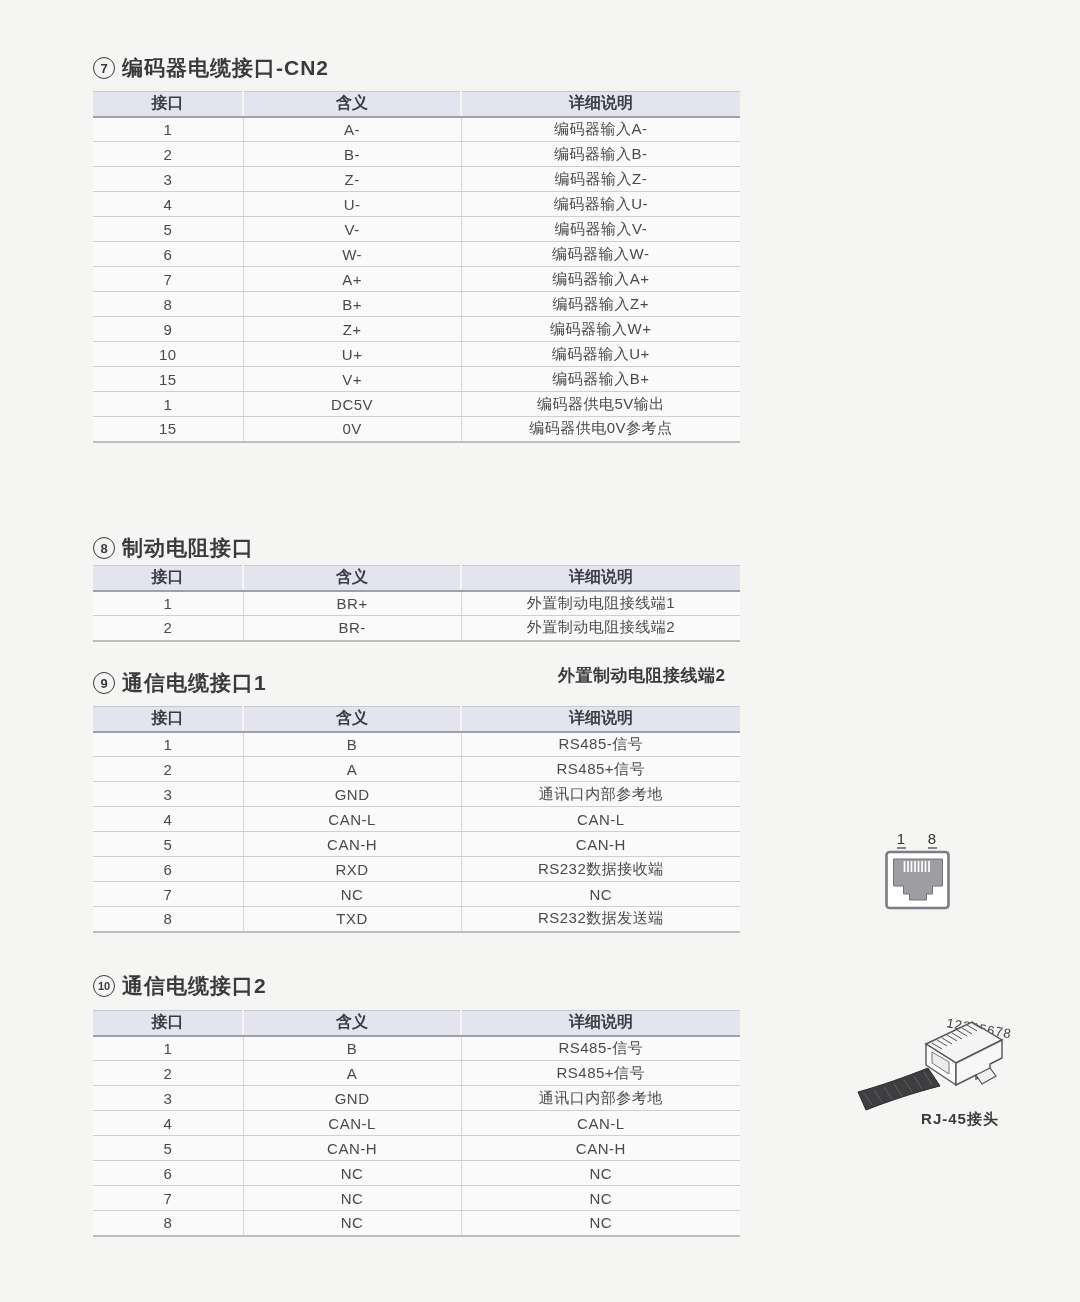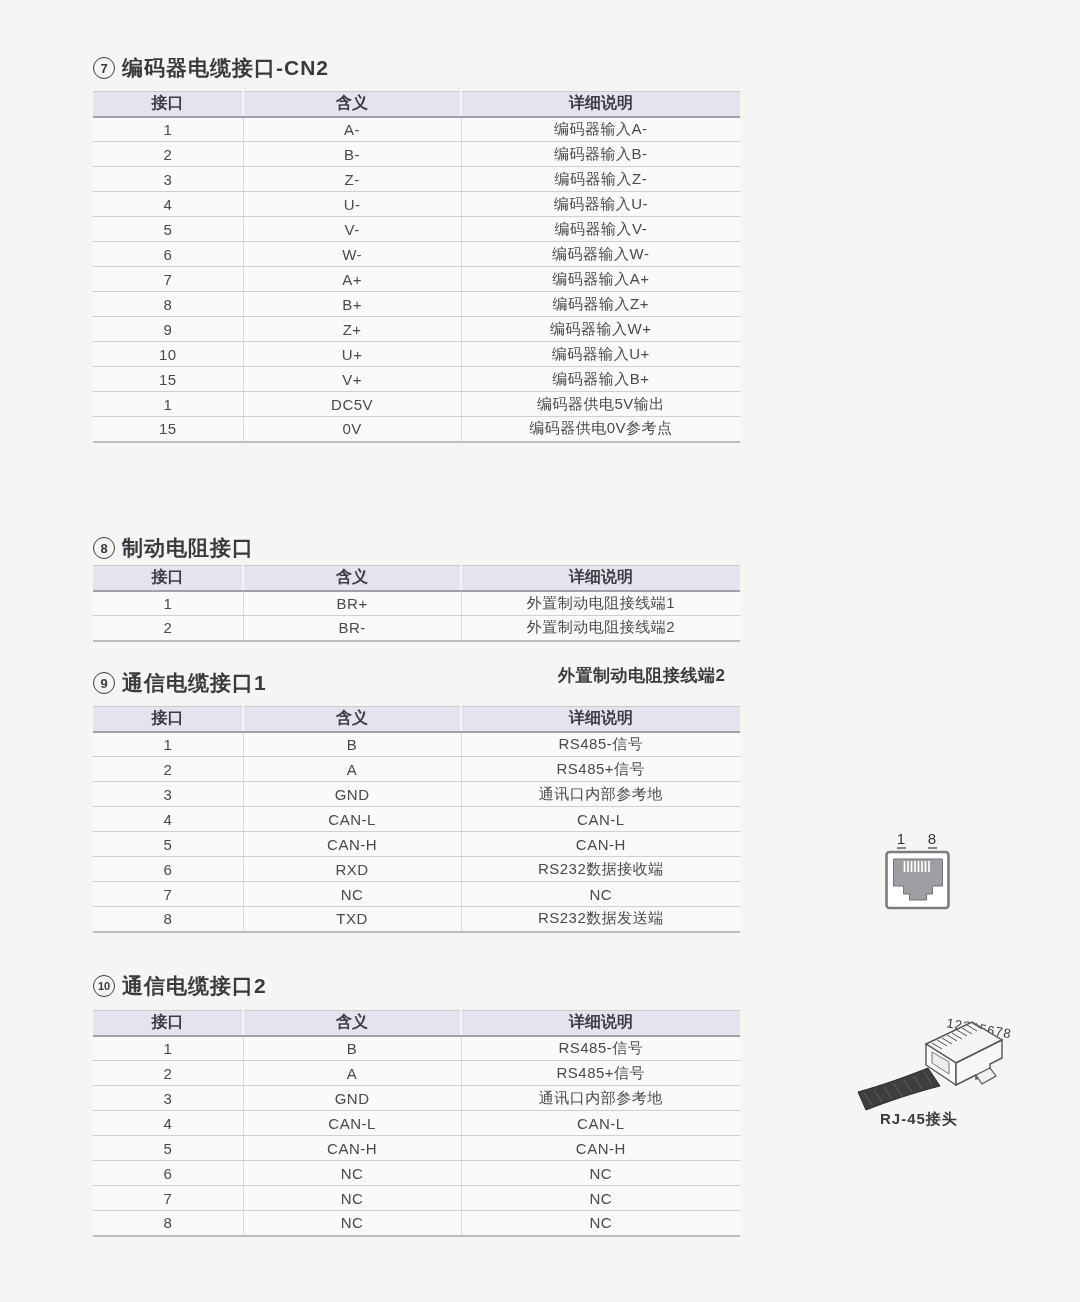--- a/index.html
+++ b/index.html
@@ -44,21 +44,21 @@
   }
   table.pin-table td + td{ border-left:1px solid #d8d8d8; }
   table.pin-table tr:last-child td{ border-bottom:2px solid #bdbdbd;text-align:center; }
 
   .floating-label{
     font-size:17px; font-weight:700; color:#3a3a3e; letter-spacing:.5px;
   }
 
   .plug-caption{
     font-size:15px; font-weight:700; color:#3c3c40; letter-spacing:1px;
-    width:160px; text-align:left;
+    width:160px; text-align:center;
   }
 </style>
 </head>
 <body>
 
 <div class="abs section-title" style="left:93px; top:55px;">
   <span class="circle-num">7</span>
   <span>编码器电缆接口-CN2</span>
 </div>
 <table class="pin-table abs" style="left:93px; top:91px;">

